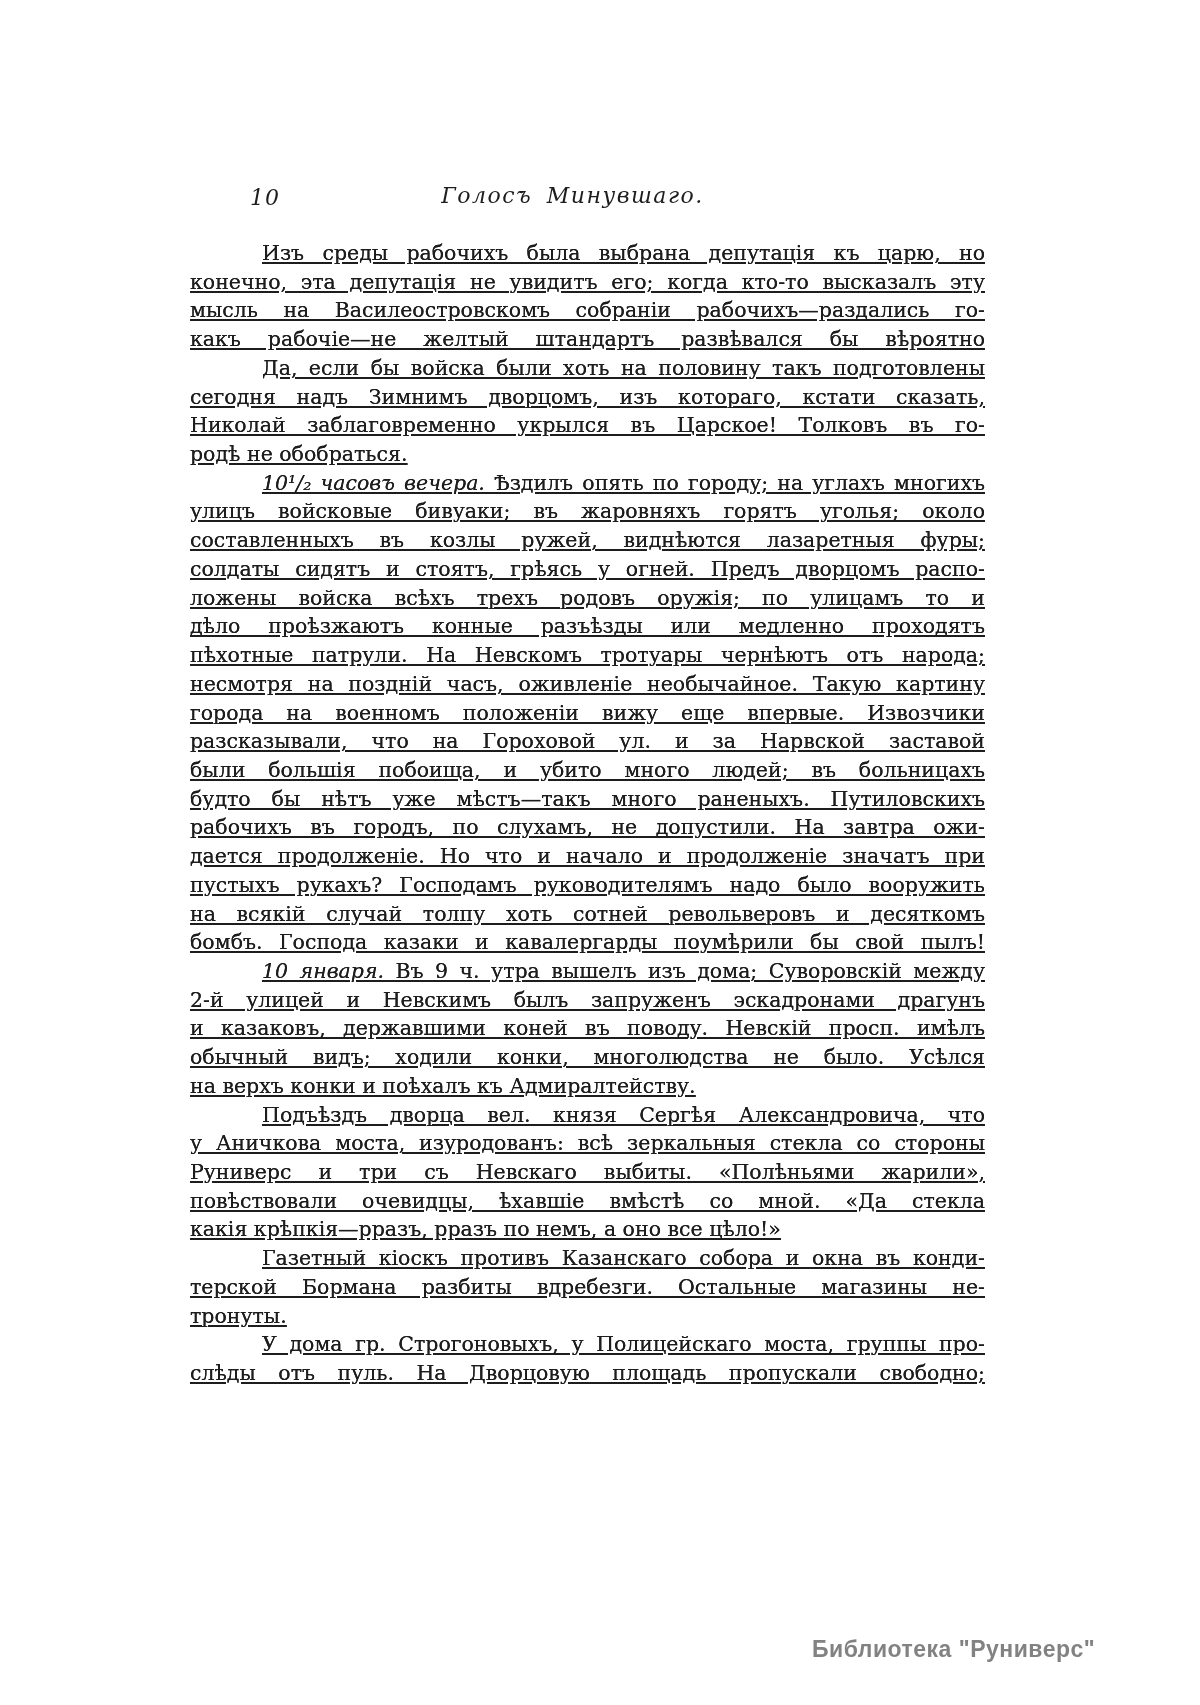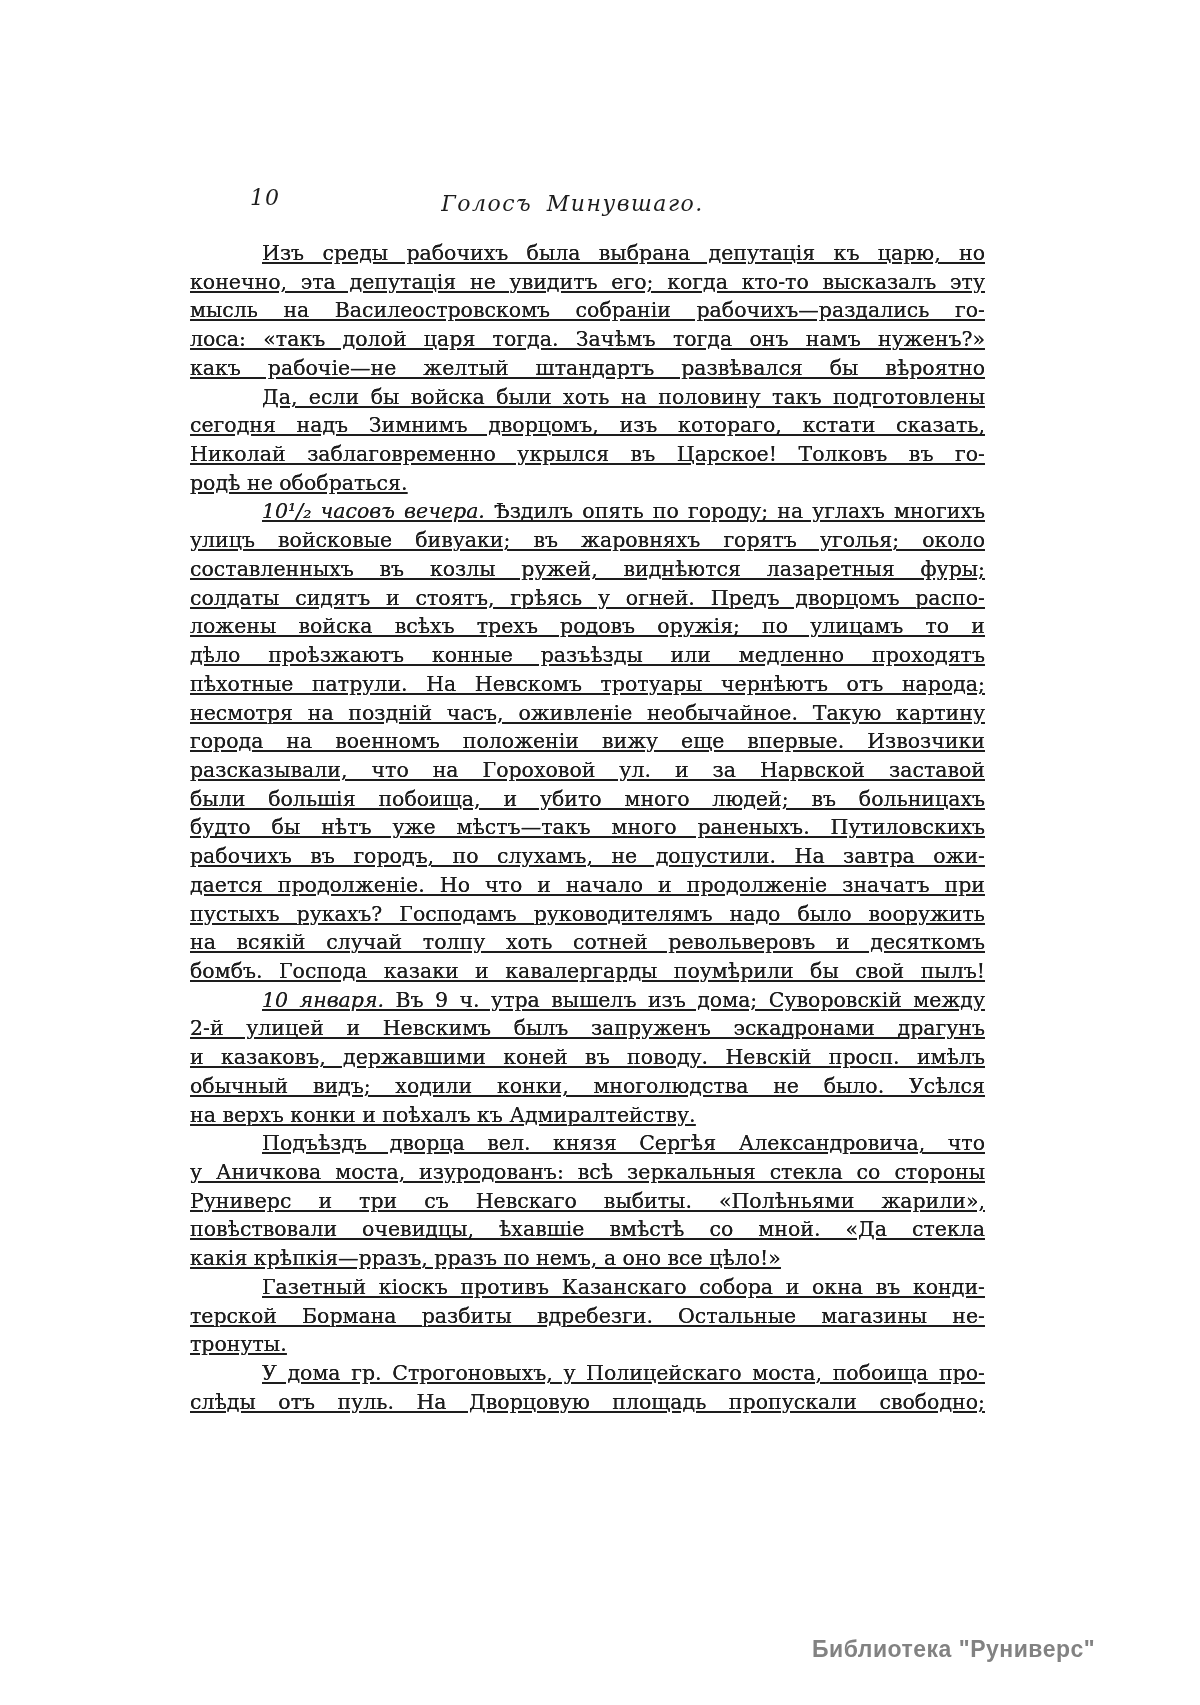--- a/index.html
+++ b/index.html
@@ -22,21 +22,21 @@
     font-style: italic;
     font-size: 22px;
     color: var(--ink, #1d1d1d);
   }
   .page-number {
     position: absolute; left: 60px; top: 2px;
     font-style: italic;
     letter-spacing: 1px;
   }
   .journal-title {
-    position: absolute; left: 0; right: 30px; top: 8px;
+    position: absolute; left: 0; right: 30px; top: 0;
     text-align: center;
     letter-spacing: 1.5px;
     word-spacing: 6px;
   }
   
   .text-block {
     position: absolute;
     left: 190px; top: 239px; width: 795px;
     font-size: 20.5px;
     text-shadow: 0 0 0.45px currentColor; 
@@ -71,21 +71,20 @@
 
   <div class="running-head">
     <span class="page-number">10</span>
     <span class="journal-title">Голосъ Минувшаго.</span>
   </div>
 
   <div class="text-block" id="text-block">
       <div class="line first">Изъ среды рабочихъ была выбрана депутація къ царю, но</div>
       <div class="line">конечно, эта депутація не увидитъ его; когда кто-то высказалъ эту</div>
       <div class="line">мысль на Василеостровскомъ собраніи рабочихъ—раздались го-</div>
-      <div class="line">лоса: «такъ долой царя тогда. Зачѣмъ тогда онъ намъ нуженъ?»</div>
       <div class="line">какъ рабочіе—не желтый штандартъ развѣвался бы вѣроятно</div>
       <div class="line first">Да, если бы войска были хоть на половину такъ подготовлены</div>
       <div class="line">сегодня надъ Зимнимъ дворцомъ, изъ котораго, кстати сказать,</div>
       <div class="line">Николай заблаговременно укрылся въ Царское! Толковъ въ го-</div>
       <div class="line lastshort">родѣ не обобраться.</div>
       <div class="line first"><i>10¹/₂ часовъ вечера.</i> Ѣздилъ опять по городу; на углахъ многихъ</div>
       <div class="line">улицъ войсковые бивуаки; въ жаровняхъ горятъ уголья; около</div>
       <div class="line">составленныхъ въ козлы ружей, виднѣются лазаретныя фуры;</div>
       <div class="line">солдаты сидятъ и стоятъ, грѣясь у огней. Предъ дворцомъ распо-</div>
       <div class="line">ложены войска всѣхъ трехъ родовъ оружія; по улицамъ то и</div>
@@ -107,19 +106,19 @@
       <div class="line">обычный видъ; ходили конки, многолюдства не было. Усѣлся</div>
       <div class="line lastshort">на верхъ конки и поѣхалъ къ Адмиралтейству.</div>
       <div class="line first">Подъѣздъ дворца вел. князя Сергѣя Александровича, что</div>
       <div class="line">у Аничкова моста, изуродованъ: всѣ зеркальныя стекла со стороны</div>
       <div class="line">Руниверс и три съ Невскаго выбиты. «Полѣньями жарили»,</div>
       <div class="line">повѣствовали очевидцы, ѣхавшіе вмѣстѣ со мной. «Да стекла</div>
       <div class="line lastshort">какія крѣпкія—рразъ, рразъ по немъ, а оно все цѣло!»</div>
       <div class="line first">Газетный кіоскъ противъ Казанскаго собора и окна въ конди-</div>
       <div class="line">терской Бормана разбиты вдребезги. Остальные магазины не-</div>
       <div class="line lastshort">тронуты.</div>
-      <div class="line first">У дома гр. Строгоновыхъ, у Полицейскаго моста, побоища про-</div>
+      <div class="line first">У дома гр. Строгоновыхъ, у Полицейскаго моста, группы про-</div>
       <div class="line">слѣды отъ пуль. На Дворцовую площадь пропускали свободно;</div>
     </div>
 
   <div class="watermark">Библиотека "Руниверс"</div>
 
 </div>
 
 </body></html>

